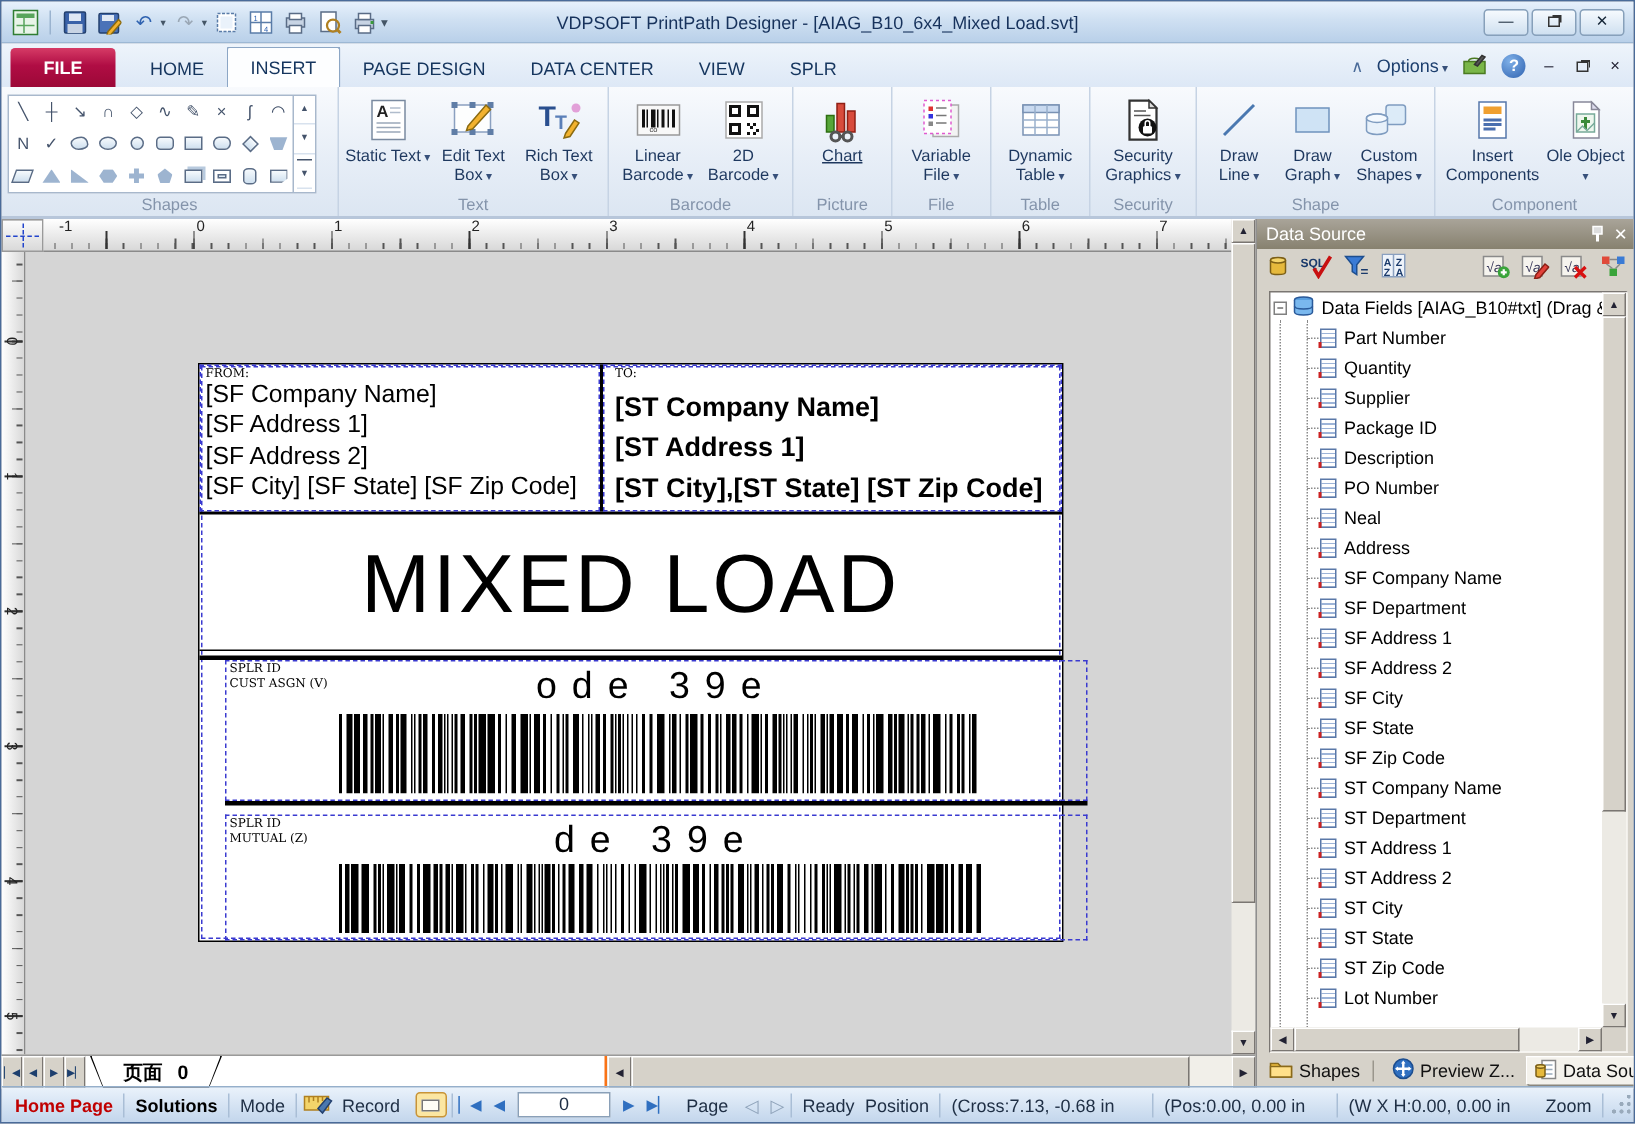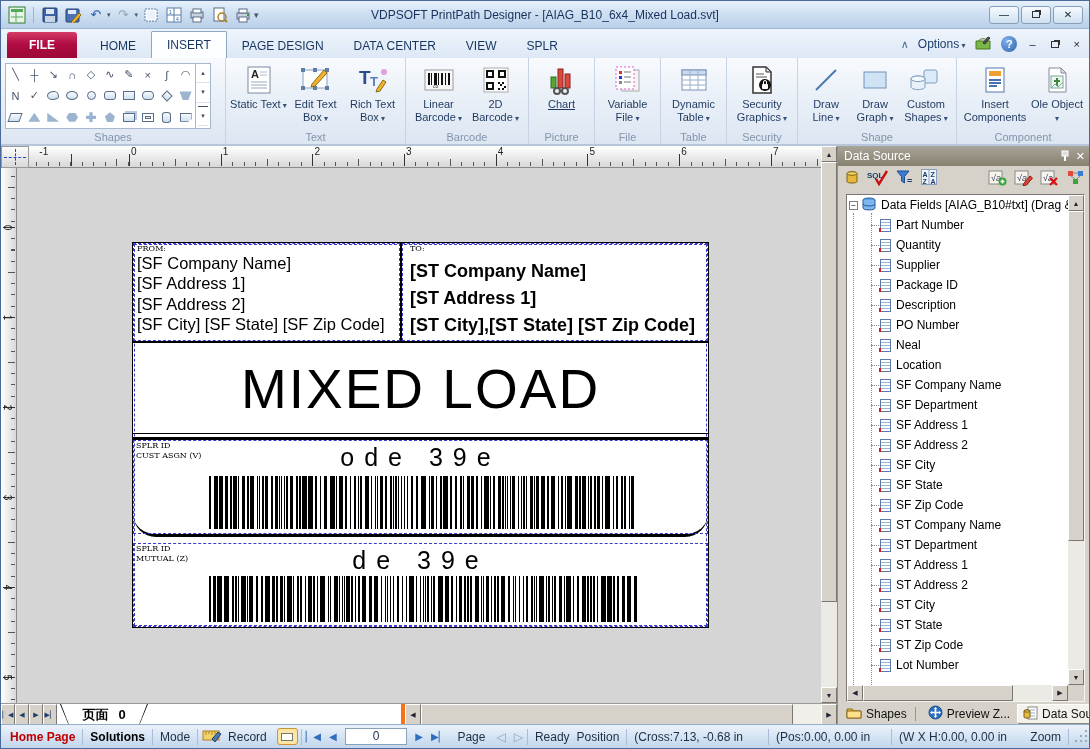--- a/index.html
+++ b/index.html
@@ -112,36 +112,36 @@
   .dashed{position:absolute;border:1px dashed #3a3ad0;pointer-events:none;}
   .addr-row{position:absolute;left:0;top:0;width:100%;height:100px;border-bottom:2px solid #000;display:flex;}
   .from-cell{width:269px;border-right:2px solid #000;position:relative;padding:1px 4px;}
   .to-cell{flex:1;position:relative;padding:1px 8px;}
   .cell-tag{font-family:"DejaVu Serif",serif;font-size:8px;color:#000;}
   .from-lines{font-size:16.5px;line-height:1.23;color:#000;}
   .to-lines{font-size:18px;font-weight:bold;line-height:1.5;margin-top:5px;color:#000;}
   .mixed-row{position:absolute;left:0;top:102px;width:100%;height:89px;border-bottom:1px solid #000;
     display:flex;align-items:center;justify-content:center;font-size:55px;color:#000;letter-spacing:2px;}
   .thickbar{position:absolute;left:0;top:194px;width:100%;height:3px;background:#000;}
-  .bc-row{position:absolute;left:0;width:100%;border-radius:23px;}
+  .bc-row{position:absolute;left:17px;width:100%;}
   .bc1{top:197px;height:97px;border-bottom:3px solid #000;}
   .bc2{top:300px;height:85px;}
   .bc-tag{position:absolute;top:1px;left:3px;font-family:"DejaVu Serif",serif;font-size:8px;line-height:1.3;color:#000;}
   .bc-text{text-align:center;font-size:25px;letter-spacing:10px;margin-top:3px;color:#000;}
   .bars{position:absolute;left:76px;width:430px;top:36px;bottom:5px;display:flex;align-items:stretch;overflow:hidden;}
   .bc2 .bars{top:33px;bottom:6px;}
   .bars b{display:block;flex:none;height:100%;background:#000;}
 
   
   .sheetbar{position:absolute;left:0;top:702px;width:836px;height:23px;background:#d6d2c9;
     display:flex;align-items:stretch;border-top:1px solid #9a9a9a;}
   .nav4{display:flex;}
   .nav4 .sbt{width:14px;display:flex;align-items:center;justify-content:center;font-size:7px;color:#1d3f6e;
     background:#d6d2c9;border:1px solid;border-color:#fff #7a7672 #7a7672 #fff;}
-  .sheet-strip{width:348px;background:#fff;display:flex;align-items:stretch;border-right:4px solid #f97316;}
+  .sheet-strip{width:348px;background:#fff;display:flex;align-items:stretch;border-right:2px solid #f97316;}
   .sheet-tab-outer{margin-left:3px;width:88px;background:#000;
     clip-path:polygon(0 0,100% 0,calc(100% - 9px) 100%,9px 100%);position:relative;}
   .sheet-tab-inner{position:absolute;left:1px;right:1px;top:0;bottom:1px;background:#fff;
     clip-path:polygon(0 0,100% 0,calc(100% - 8px) 100%,8px 100%);
     display:flex;align-items:center;justify-content:center;gap:10px;font-size:13px;font-weight:bold;color:#000;}
   .hscroll{flex:1;display:flex;align-items:stretch;background:#f1efe9;}
   .hs-btn{width:16px;background:#d6d2c9;border:1px solid;border-color:#fff #7a7672 #7a7672 #fff;
     display:flex;align-items:center;justify-content:center;font-size:7px;color:#223;}
   .hthumb{width:372px;background:#d6d2c9;border:1px solid;border-color:#fff #7a7672 #7a7672 #fff;}
   .htrack-gap{flex:1;}
@@ -1047,21 +1047,21 @@
     <span class="field-label">PO Number</span>
   </div>
 
   <div class="field-row">
     <span class="doc-icon"></span>
     <span class="field-label">Neal</span>
   </div>
 
   <div class="field-row">
     <span class="doc-icon"></span>
-    <span class="field-label">Location</span>
+    <span class="field-label">Address</span>
   </div>
 
   <div class="field-row">
     <span class="doc-icon"></span>
     <span class="field-label">SF Company Name</span>
   </div>
 
   <div class="field-row">
     <span class="doc-icon"></span>
     <span class="field-label">SF Department</span>

